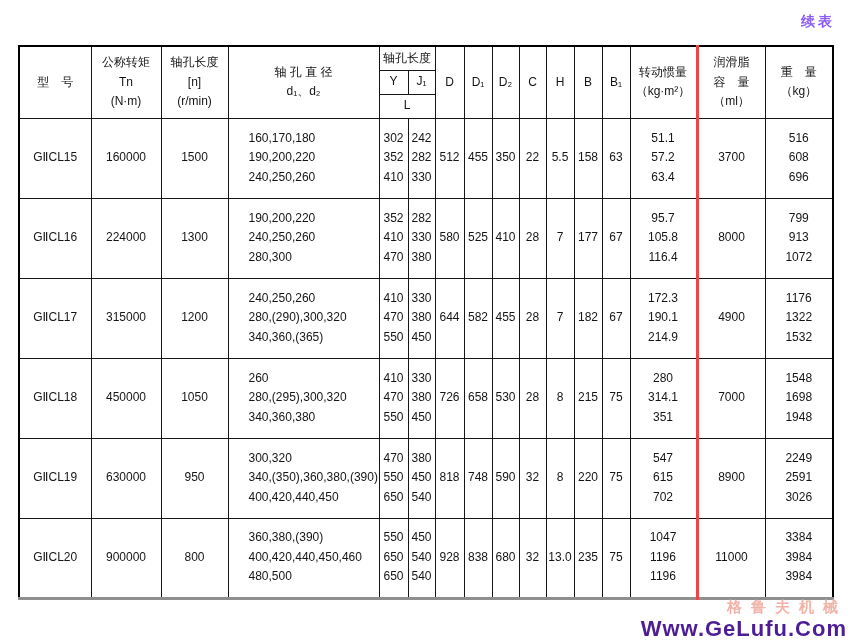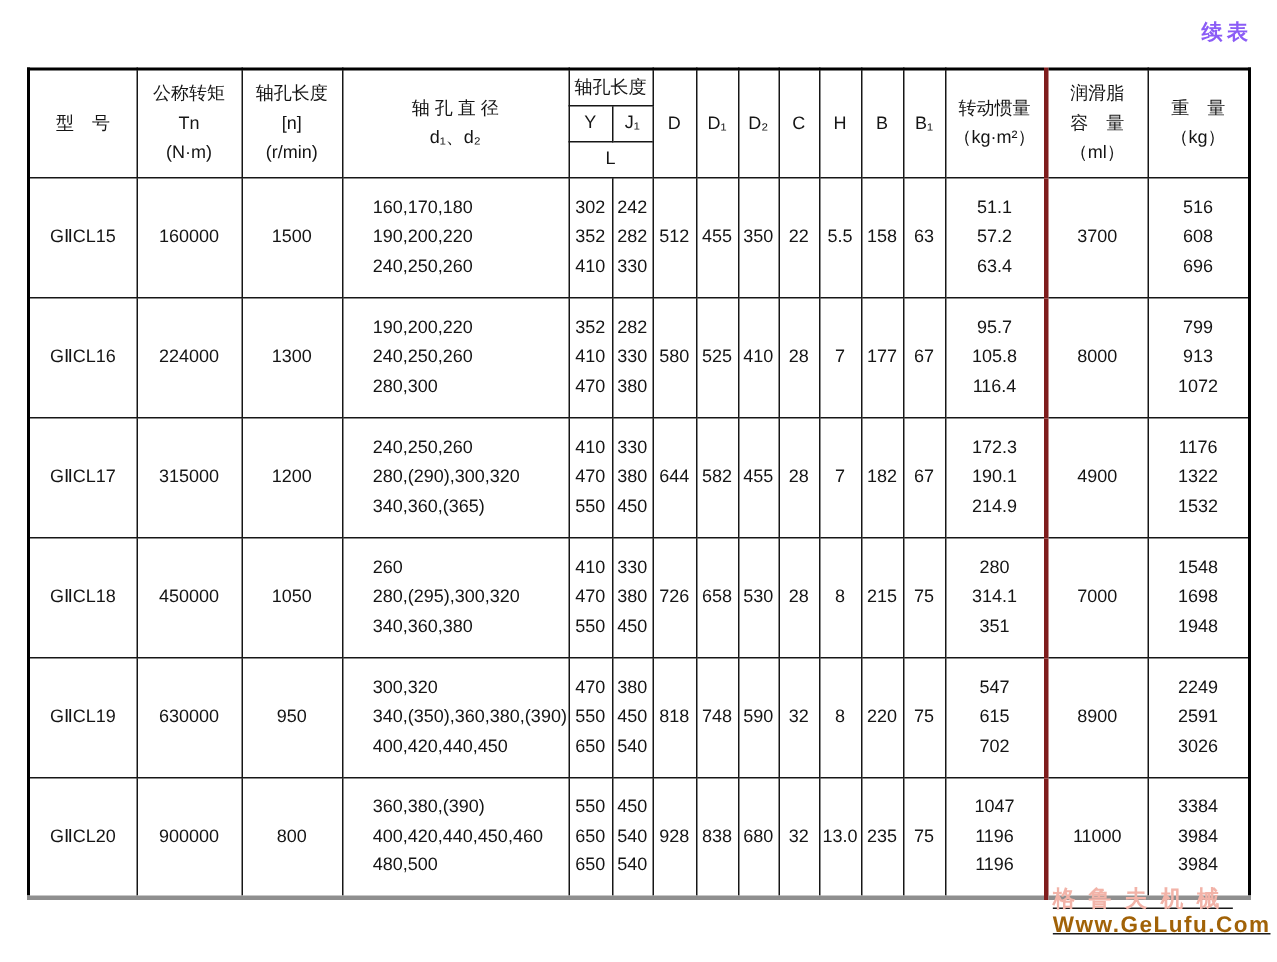--- a/index.html
+++ b/index.html
@@ -19,29 +19,29 @@
   th,td{
     border:1px solid #161616;padding:0;margin:0;
     text-align:center;vertical-align:middle;
     font-weight:normal;font-size:12px;color:#151515;
     white-space:pre-line;line-height:1.62;
     overflow:hidden;
   }
   tr.h{height:24px;}
   tr.r{height:80px;}
   td.bore{text-align:left;padding-left:20px;}
-  .thick-left{border-left:3px solid #7f1d1d;}
+  .thick-left{border-left:3px solid #ef4444;}
   .watermark{
-    position:absolute;right:4px;bottom:16px;text-align:left;line-height:1.15;text-decoration:underline;
+    position:absolute;right:4px;bottom:0px;text-align:right;line-height:1.15;
   }
   .wm-cn{
     color:#f2b3a8;font-size:15px;font-weight:bold;letter-spacing:9px;
   }
   .wm-url{
-    color:#a16207;font-size:15px;font-weight:bold;letter-spacing:1px;
+    color:#4c1d95;font-size:22px;font-weight:bold;letter-spacing:1px;
   }
 </style>
 </head>
 <body>
 
 <div class="continued">续表</div>
 
 <table class="spec">
   <colgroup>
     <col style="width:72px">

